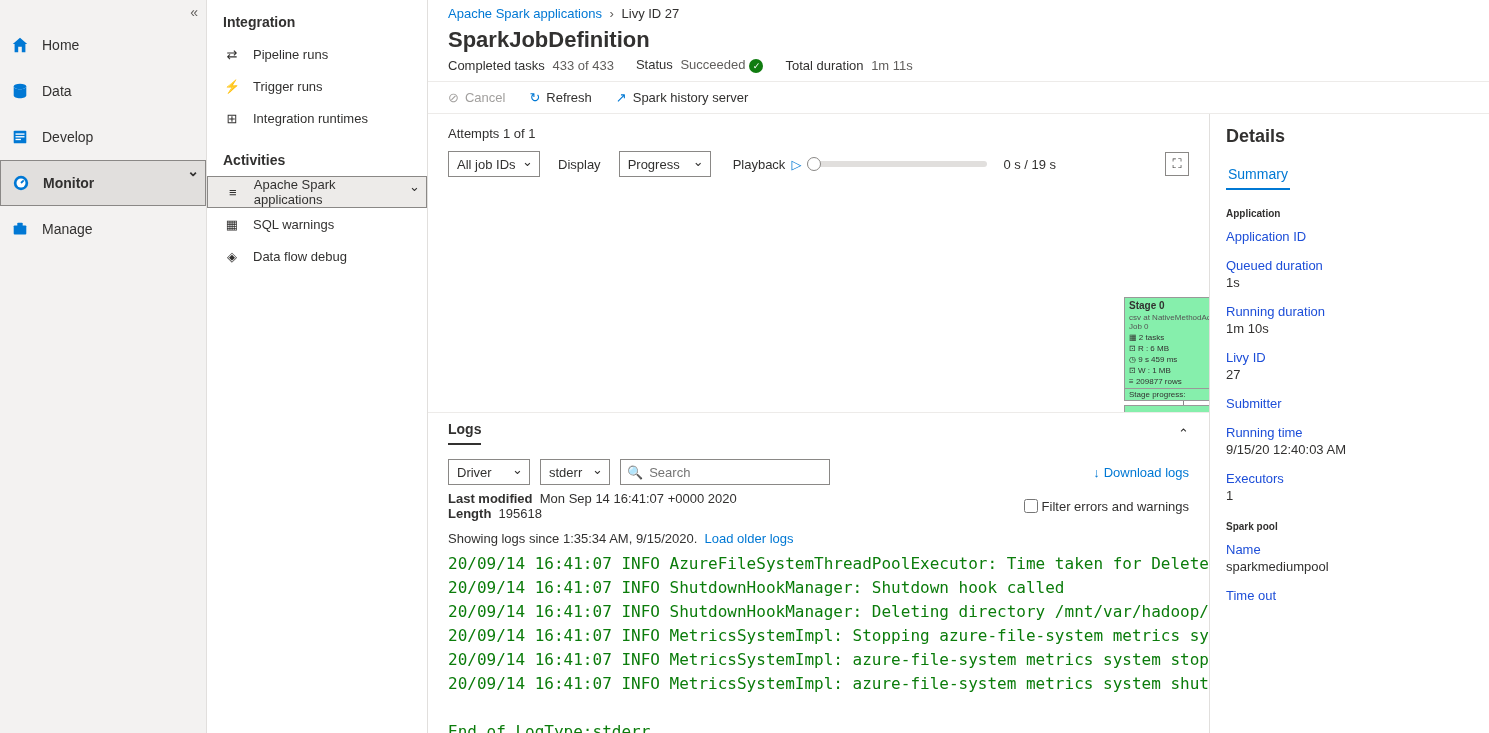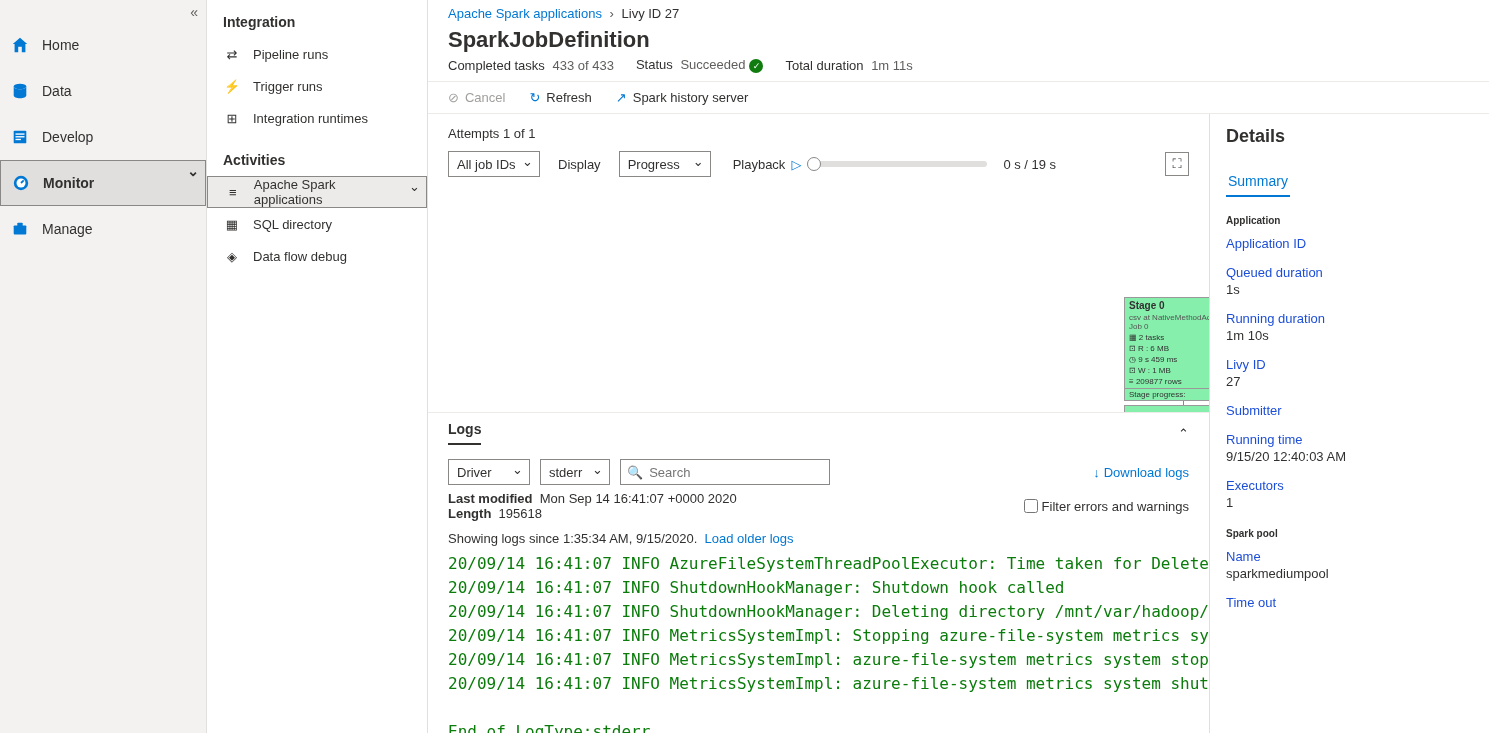--- a/index.html
+++ b/index.html
@@ -50,21 +50,21 @@
 .logs .ltools { display: flex; align-items: center; gap: 10px; padding: 10px 20px 2px; }
 .logs .search { border: 1px solid #8a8886; height: 26px; display: flex; align-items: center; width: 210px; padding: 0 6px; gap: 6px; }
 .logs .search input { border: none; outline: none; flex: 1; font-size: 13px; }
 .logs .dl { margin-left: auto; color: #0078d4; cursor: pointer; display: flex; align-items: center; gap: 4px; }
 .logs .meta { padding: 4px 20px; font-size: 13px; display: flex; justify-content: space-between; }
 .logs .meta .left span.k { font-weight: 600; }
 .logs .showing { padding: 6px 20px 2px; font-size: 13px; }
 .logs .showing .lk { color: #0078d4; cursor: pointer; }
 .logbody { font-family: Consolas, monospace; font-size: 16px; color: #0b7c0b; padding: 4px 20px; line-height: 1.5; white-space: pre; overflow: hidden; }
 .details { width: 280px; border-left: 1px solid #e1dfdd; padding: 12px 16px; flex-shrink: 0; overflow: hidden; }
-.details h2 { font-size: 18px; font-weight: 600; margin-bottom: 20px; }
+.details h2 { font-size: 18px; font-weight: 600; margin-bottom: 13px; }
 .details .tab { color: #0078d4; border-bottom: 2px solid #0078d4; display: inline-block; padding: 6px 2px; font-size: 14px; cursor: pointer; }
 .details h3 { font-size: 10px; font-weight: 600; margin: 18px 0 10px; }
 .details .field { margin-bottom: 14px; font-size: 13px; }
 .details .field .fk { color: #1d4ed8; display: block; }
 .details .field .fv { color: #323130; display: block; margin-top: 2px; }
 .chk { display: flex; align-items: center; gap: 4px; }
 .chk input { width: 14px; height: 14px; }
 .contentrow { display: flex; flex: 1; min-height: 0; }
 .leftmain { flex: 1; display: flex; flex-direction: column; min-width: 0; }
 svg { display: block; }
@@ -138,21 +138,21 @@
       <span class="mic">⊞</span>
       <span>Integration runtimes</span>
     </div>
   <div class="hdr" style="margin-top:14px">Activities</div>
   <div class="mitem sel">
       <span class="mic">≡</span>
       <span>Apache Spark applications</span>
     </div>
   <div class="mitem">
       <span class="mic">▦</span>
-      <span>SQL directory</span>
+      <span>SQL warnings</span>
     </div>
   <div class="mitem">
       <span class="mic">◈</span>
       <span>Data flow debug</span>
     </div>
 </div>
 
 <div class="main">
   <div class="crumb">
     <span class="link">Apache Spark applications</span>

